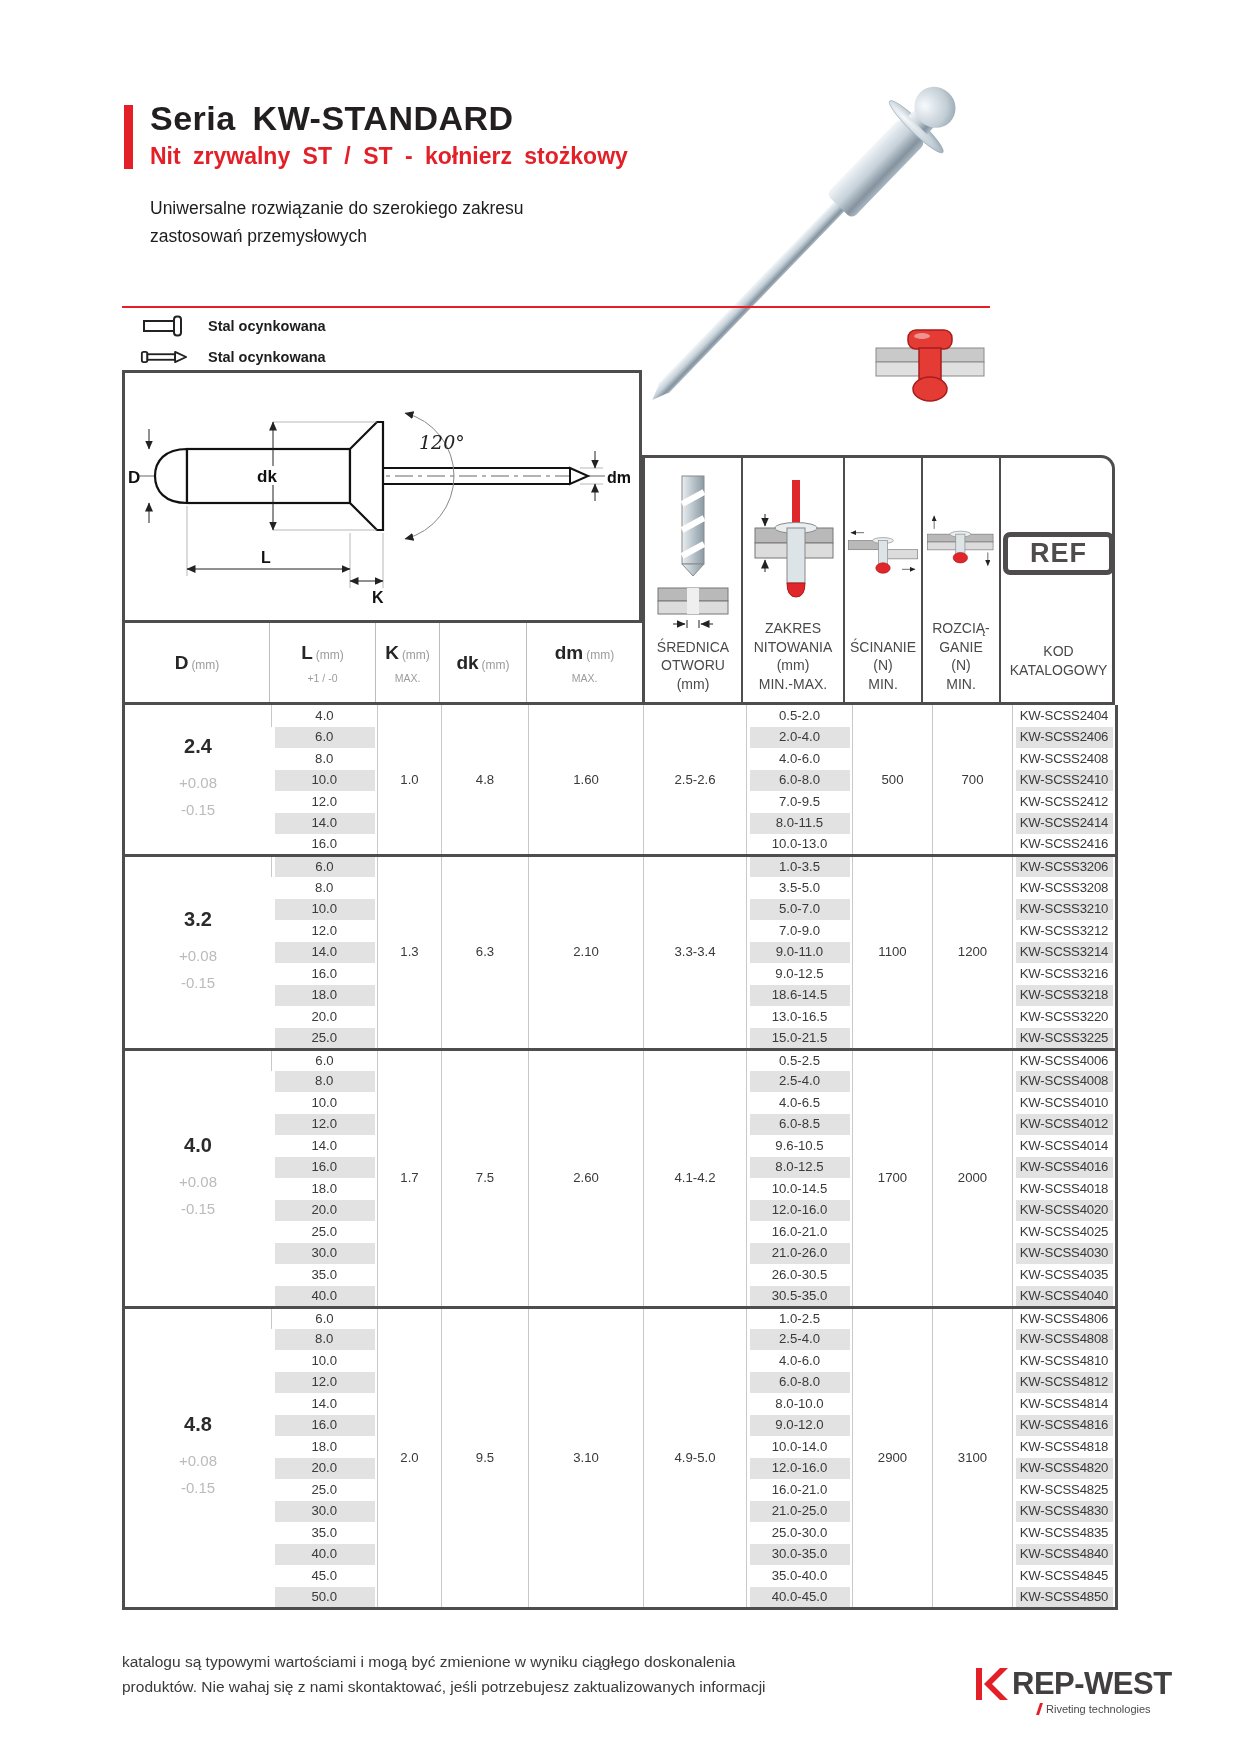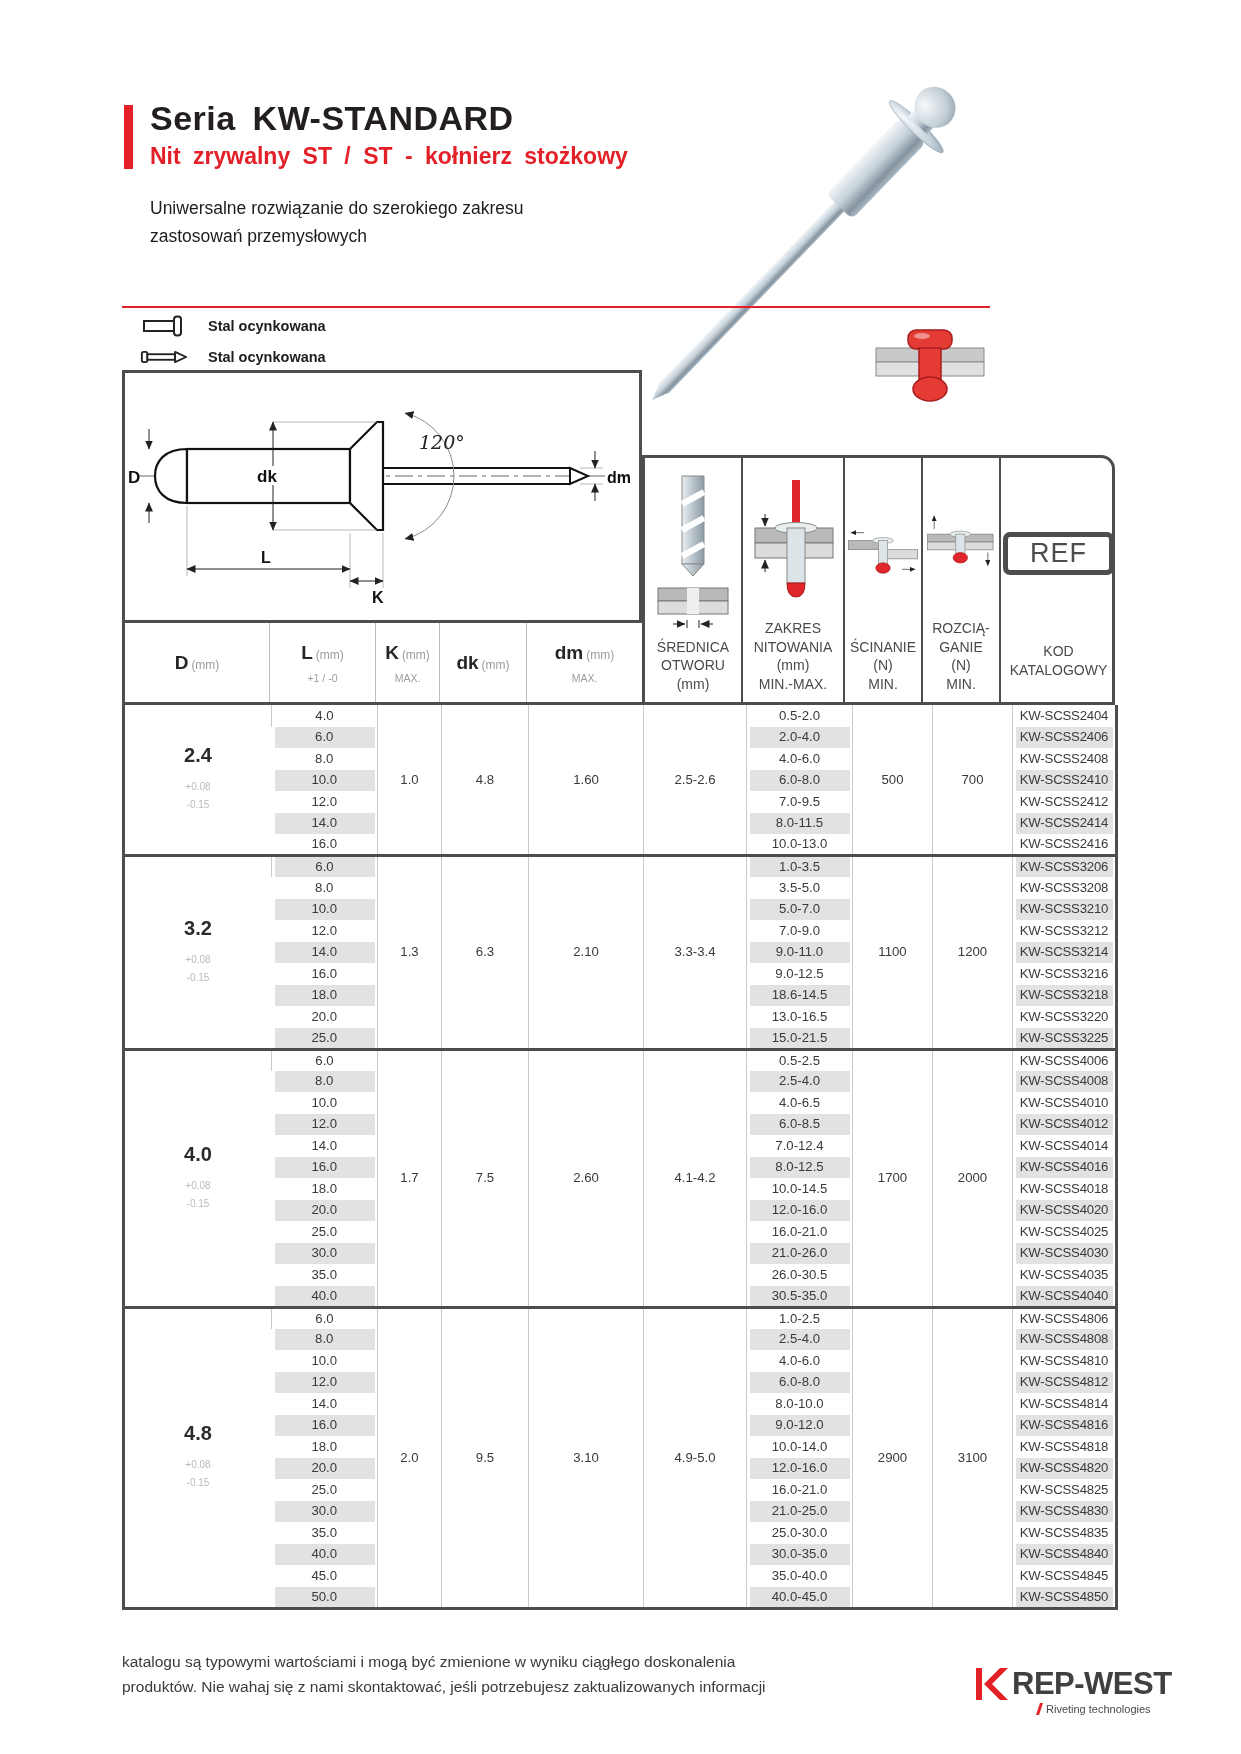--- a/index.html
+++ b/index.html
@@ -41,34 +41,34 @@
   .h-note{font-size:10.5px;color:#9c9c9c;margin-top:8px}
 
   .icon-band { position:absolute; left:520px; top:85px; width:473px; height:250px; box-sizing:border-box;
                background:#4f4c4d; border:3px solid #4f4c4d; border-radius:0 14px 0 0; overflow:hidden;
                display:flex; gap:2px; }
   .icell { background:#fff; display:flex; flex-direction:column; align-items:center; box-sizing:border-box;
            padding:6px 2px 9px; }
   .icell .iconwrap { flex:1; display:flex; align-items:center; justify-content:center; }
   .icaption { font-size:14px; color:#4a4a4a; text-align:center; line-height:1.32; }
   .iw-sr{width:101px}.iw-z{width:104px}.iw-sc{width:78px}.iw-ro{width:78px}.iw-kod{flex:1}
-  .ref-box { border:5px solid #4f4c4d; border-radius:7px; padding:1px 22px; font-size:27px; font-weight:400;
+  .ref-box { border:5px solid #4f4c4d; border-radius:7px; padding:1px 22px; font-size:27px; font-weight:700;
              color:#4f4c4d; letter-spacing:1px; }
 
   table.spec { border-collapse:collapse; table-layout:fixed; width:993px;
                border:3px solid #4f4c4d; border-top:none; }
   table.spec td { border-left:1px solid #c9c9c9; height:21.5px; padding:0 3px; font-size:13.2px; color:#3a3a3a;
                   text-align:center; vertical-align:middle; box-sizing:border-box; line-height:1.05; }
   table.spec td:first-child { border-left:none; }
   tr.group-sep td { border-top:3px solid #4f4c4d; }
   td.stripe { background-color:#e2e2e2; background-clip:content-box; }
   td.merged { font-size:15px; color:#2d2d2d; }
   td.col-kod { font-size:13.4px; letter-spacing:-.2px; color:#333; }
   .d-main { font-size:20px; font-weight:600; color:#2b2b2b; margin-bottom:12px; }
-  .d-tol  { font-size:10px; color:#bcbaba; line-height:1.8; }
+  .d-tol  { font-size:15px; color:#bcbaba; line-height:1.8; }
 
   
   .footer-text { position:absolute; left:122px; top:1649px; width:650px; font-size:15.5px; color:#3a3a3a;
                  line-height:1.62; }
   .logo { position:absolute; left:976px; top:1666px; width:230px; }
   .logo-row { display:flex; align-items:center; }
   .logo-word { font-size:31px; font-weight:800; color:#413f40; letter-spacing:-.5px; margin-left:2px; }
   .logo-sub-row { display:flex; align-items:center; margin-left:62px; margin-top:1px; }
   .logo-sub-bar { width:3px; height:12px; background:#e32028; margin-right:5px; transform:skewX(-18deg); }
   .logo-sub { font-size:11px; color:#4a4a4a; }
@@ -464,21 +464,21 @@
             <td class="col-z">4.0-6.5</td>
             <td class="col-kod">KW-SCSS4010</td>
           </tr>
           <tr>
             <td class="col-l stripe">12.0</td>
             <td class="col-z stripe">6.0-8.5</td>
             <td class="col-kod stripe">KW-SCSS4012</td>
           </tr>
           <tr>
             <td class="col-l">14.0</td>
-            <td class="col-z">7.0-12.4</td>
+            <td class="col-z">9.6-10.5</td>
             <td class="col-kod">KW-SCSS4014</td>
           </tr>
           <tr>
             <td class="col-l stripe">16.0</td>
             <td class="col-z stripe">8.0-12.5</td>
             <td class="col-kod stripe">KW-SCSS4016</td>
           </tr>
           <tr>
             <td class="col-l">18.0</td>
             <td class="col-z">10.0-14.5</td>

